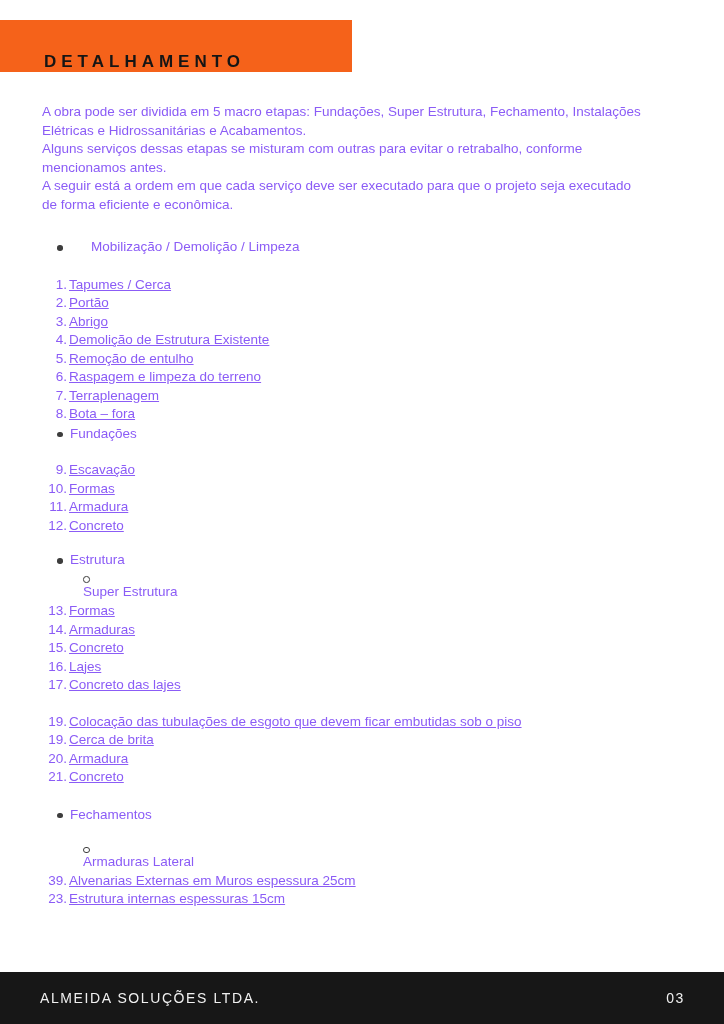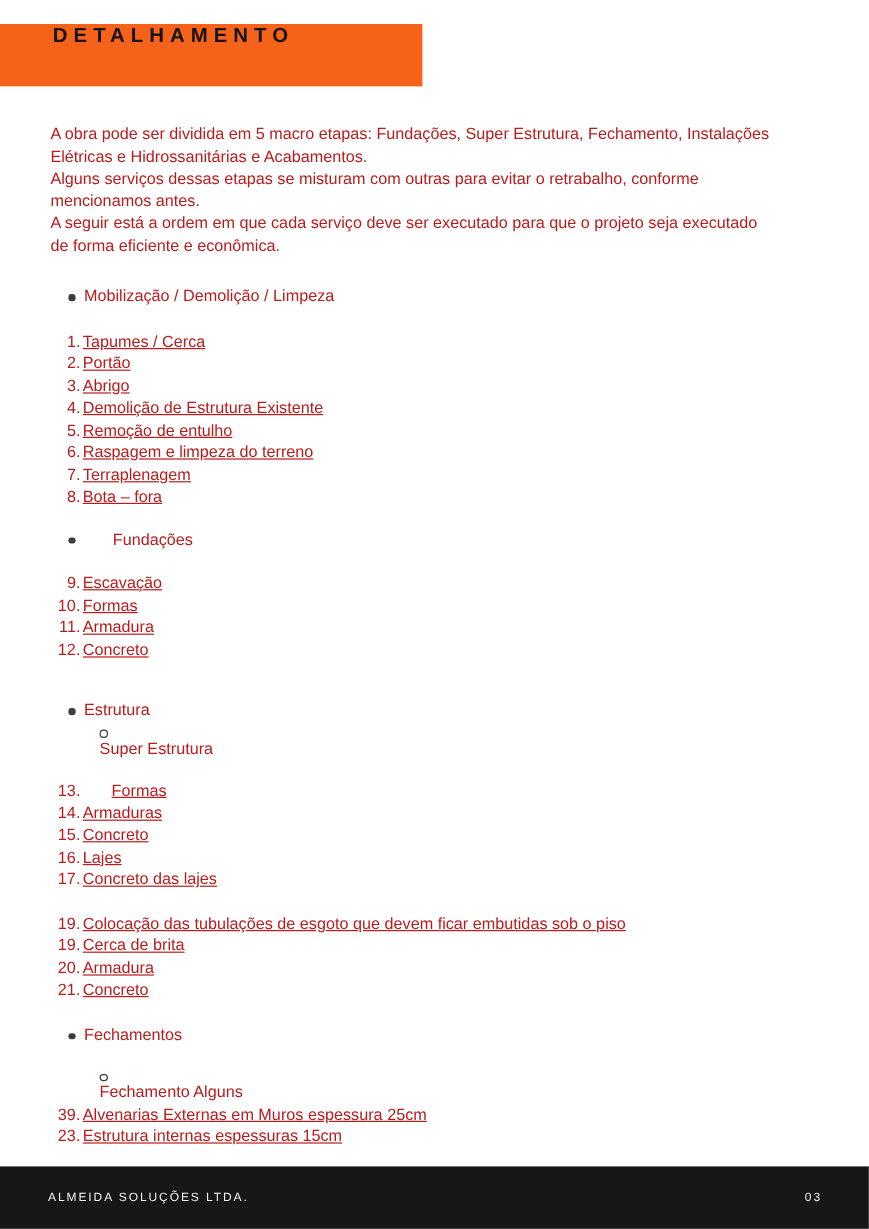--- a/index.html
+++ b/index.html
@@ -10,35 +10,35 @@
     position: relative;
     overflow: hidden;
   }
   .page { position: absolute; inset: 0; }
 
   
   .banner {
     position: absolute; top: 20px; left: 0;
     width: 352px; height: 52px;
     background: #F5621A;
-    display: flex; align-items: flex-start;
+    display: flex; align-items: flex-end;
     box-sizing: border-box; padding-left: 44px;
   }
   .banner-title {
     font-size: 17px; font-weight: 700;
     letter-spacing: 5px;
     color: #151515;
     white-space: nowrap;
   }
 
   
   .content {
     position: absolute; top: 103px; left: 42px;
     width: 644px;
-    color: #b91c1c;
+    color: #8b5cf6;
     font-size: 13.5px;
     line-height: 18.5px;
   }
   .intro { white-space: pre; }
 
   .row { display: flex; align-items: flex-start; }
   .row .label { padding-left: 0; }
 
   
   .row.bullet { padding-left: 15px; }
@@ -56,37 +56,37 @@
     border: 1.4px solid #3d3d3d; margin-top: 6.5px;
     background: transparent;
   }
 
   
   .row.num .n {
     width: 25px; flex: none; text-align: right;
   }
   .row.num .t { padding-left: 2px; text-decoration: underline; }
 
-  .mt24 { margin-top: 24px; }
-  .mt20 { margin-top: 32px; }
+  .mt24 { margin-top: 24px; gap: 21px; }
+  .mt20 { margin-top: 16px; }
   .mt19 { margin-top: 19px; }
   .mt18 { margin-top: 18px; }
-  .mt17 { margin-top: 17px; gap: 24px; }
+  .mt17 { margin-top: 1px; }
   .mt16 { margin-top: 16px; }
 
   
   .footer {
     position: absolute; left: 0; top: 972px;
     width: 724px; height: 52px;
     background: #171717;
     box-sizing: border-box;
     display: flex; align-items: center; justify-content: space-between;
     padding: 0 39px 0 40px;
     color: #f0f0f0;
-    font-size: 10px;
+    font-size: 14px;
     letter-spacing: 1.6px;
   }
   .footer span { white-space: nowrap; }
 </style>
 </head>
 <body>
 
 <div class="page">
 
   <div class="banner">
@@ -222,21 +222,21 @@
       <span class="marker">
           <span class="dotglyph"></span>
         </span>
       <span class="label">Fechamentos</span>
     </div>
 
     <div class="row sub mt16">
       <span class="marker">
           <span class="ringglyph"></span>
         </span>
-      <span class="label">Fechamento Alguns</span>
+      <span class="label">Armaduras Lateral</span>
     </div>
     <div class="row num">
         <span class="n">39.</span>
         <span class="t">Alvenarias Externas em Muros espessura 25cm</span>
       </div>
     <div class="row num">
         <span class="n">23.</span>
         <span class="t">Estrutura internas espessuras 15cm</span>
       </div>
 

